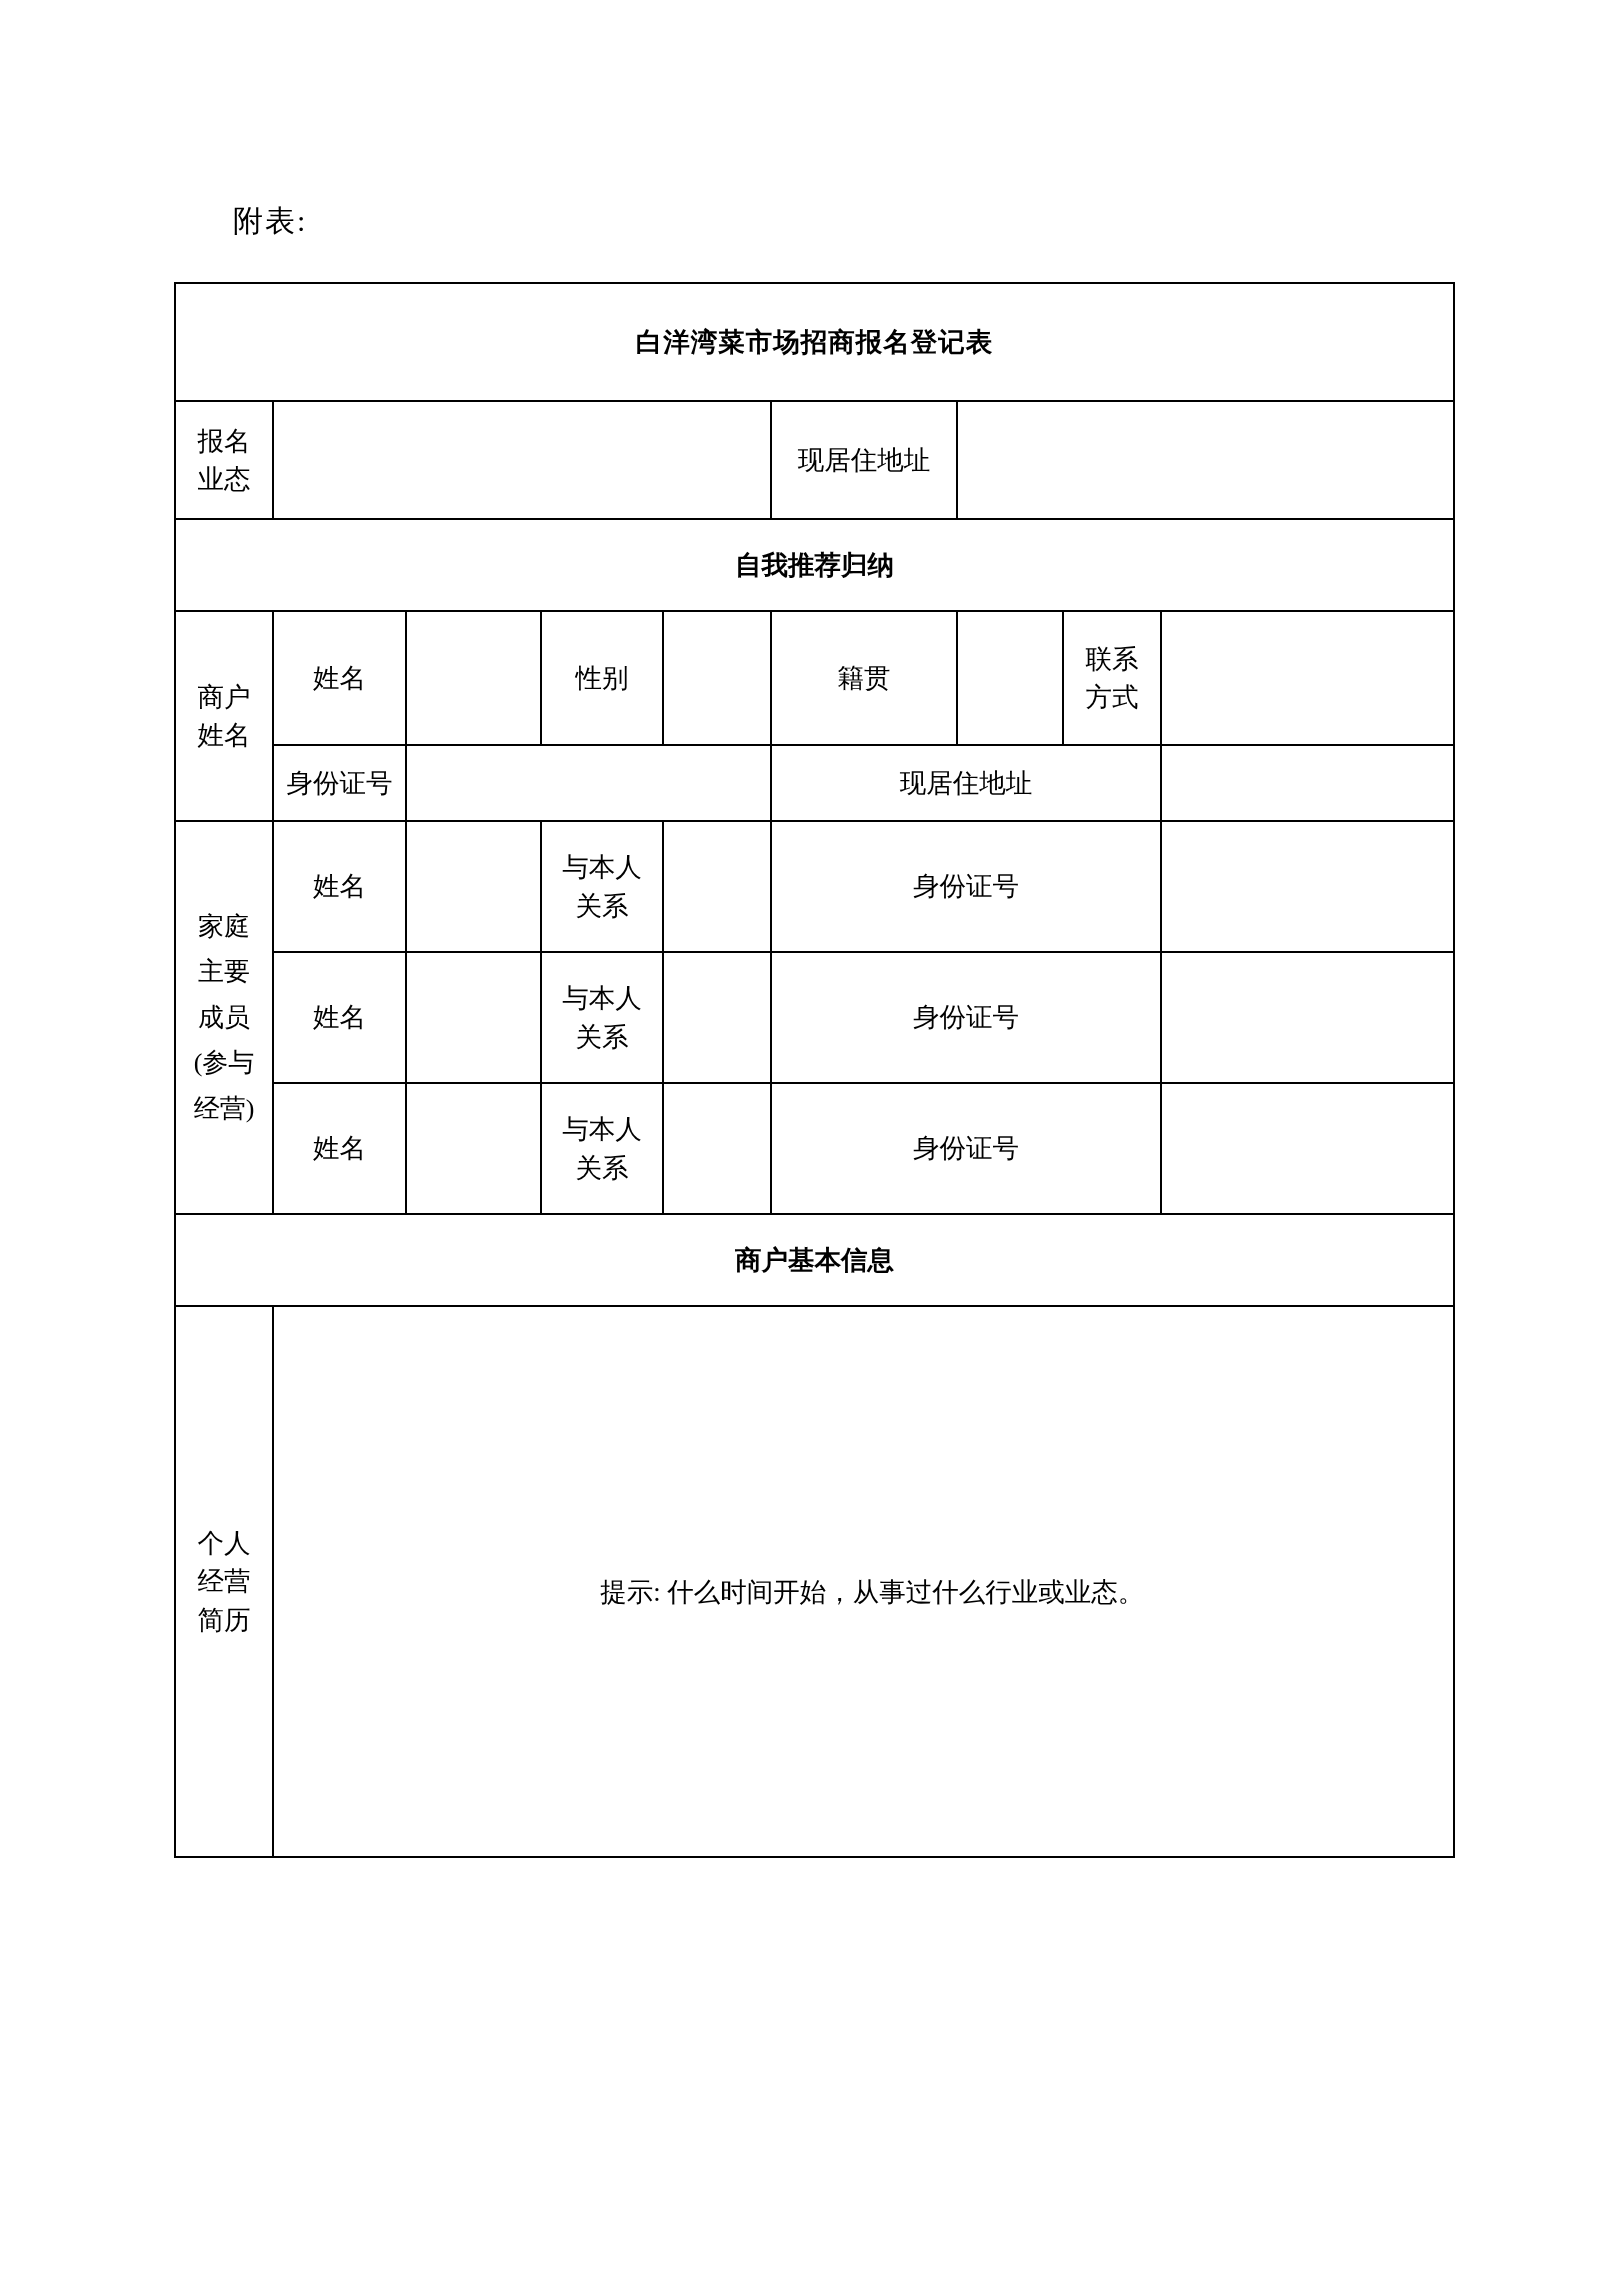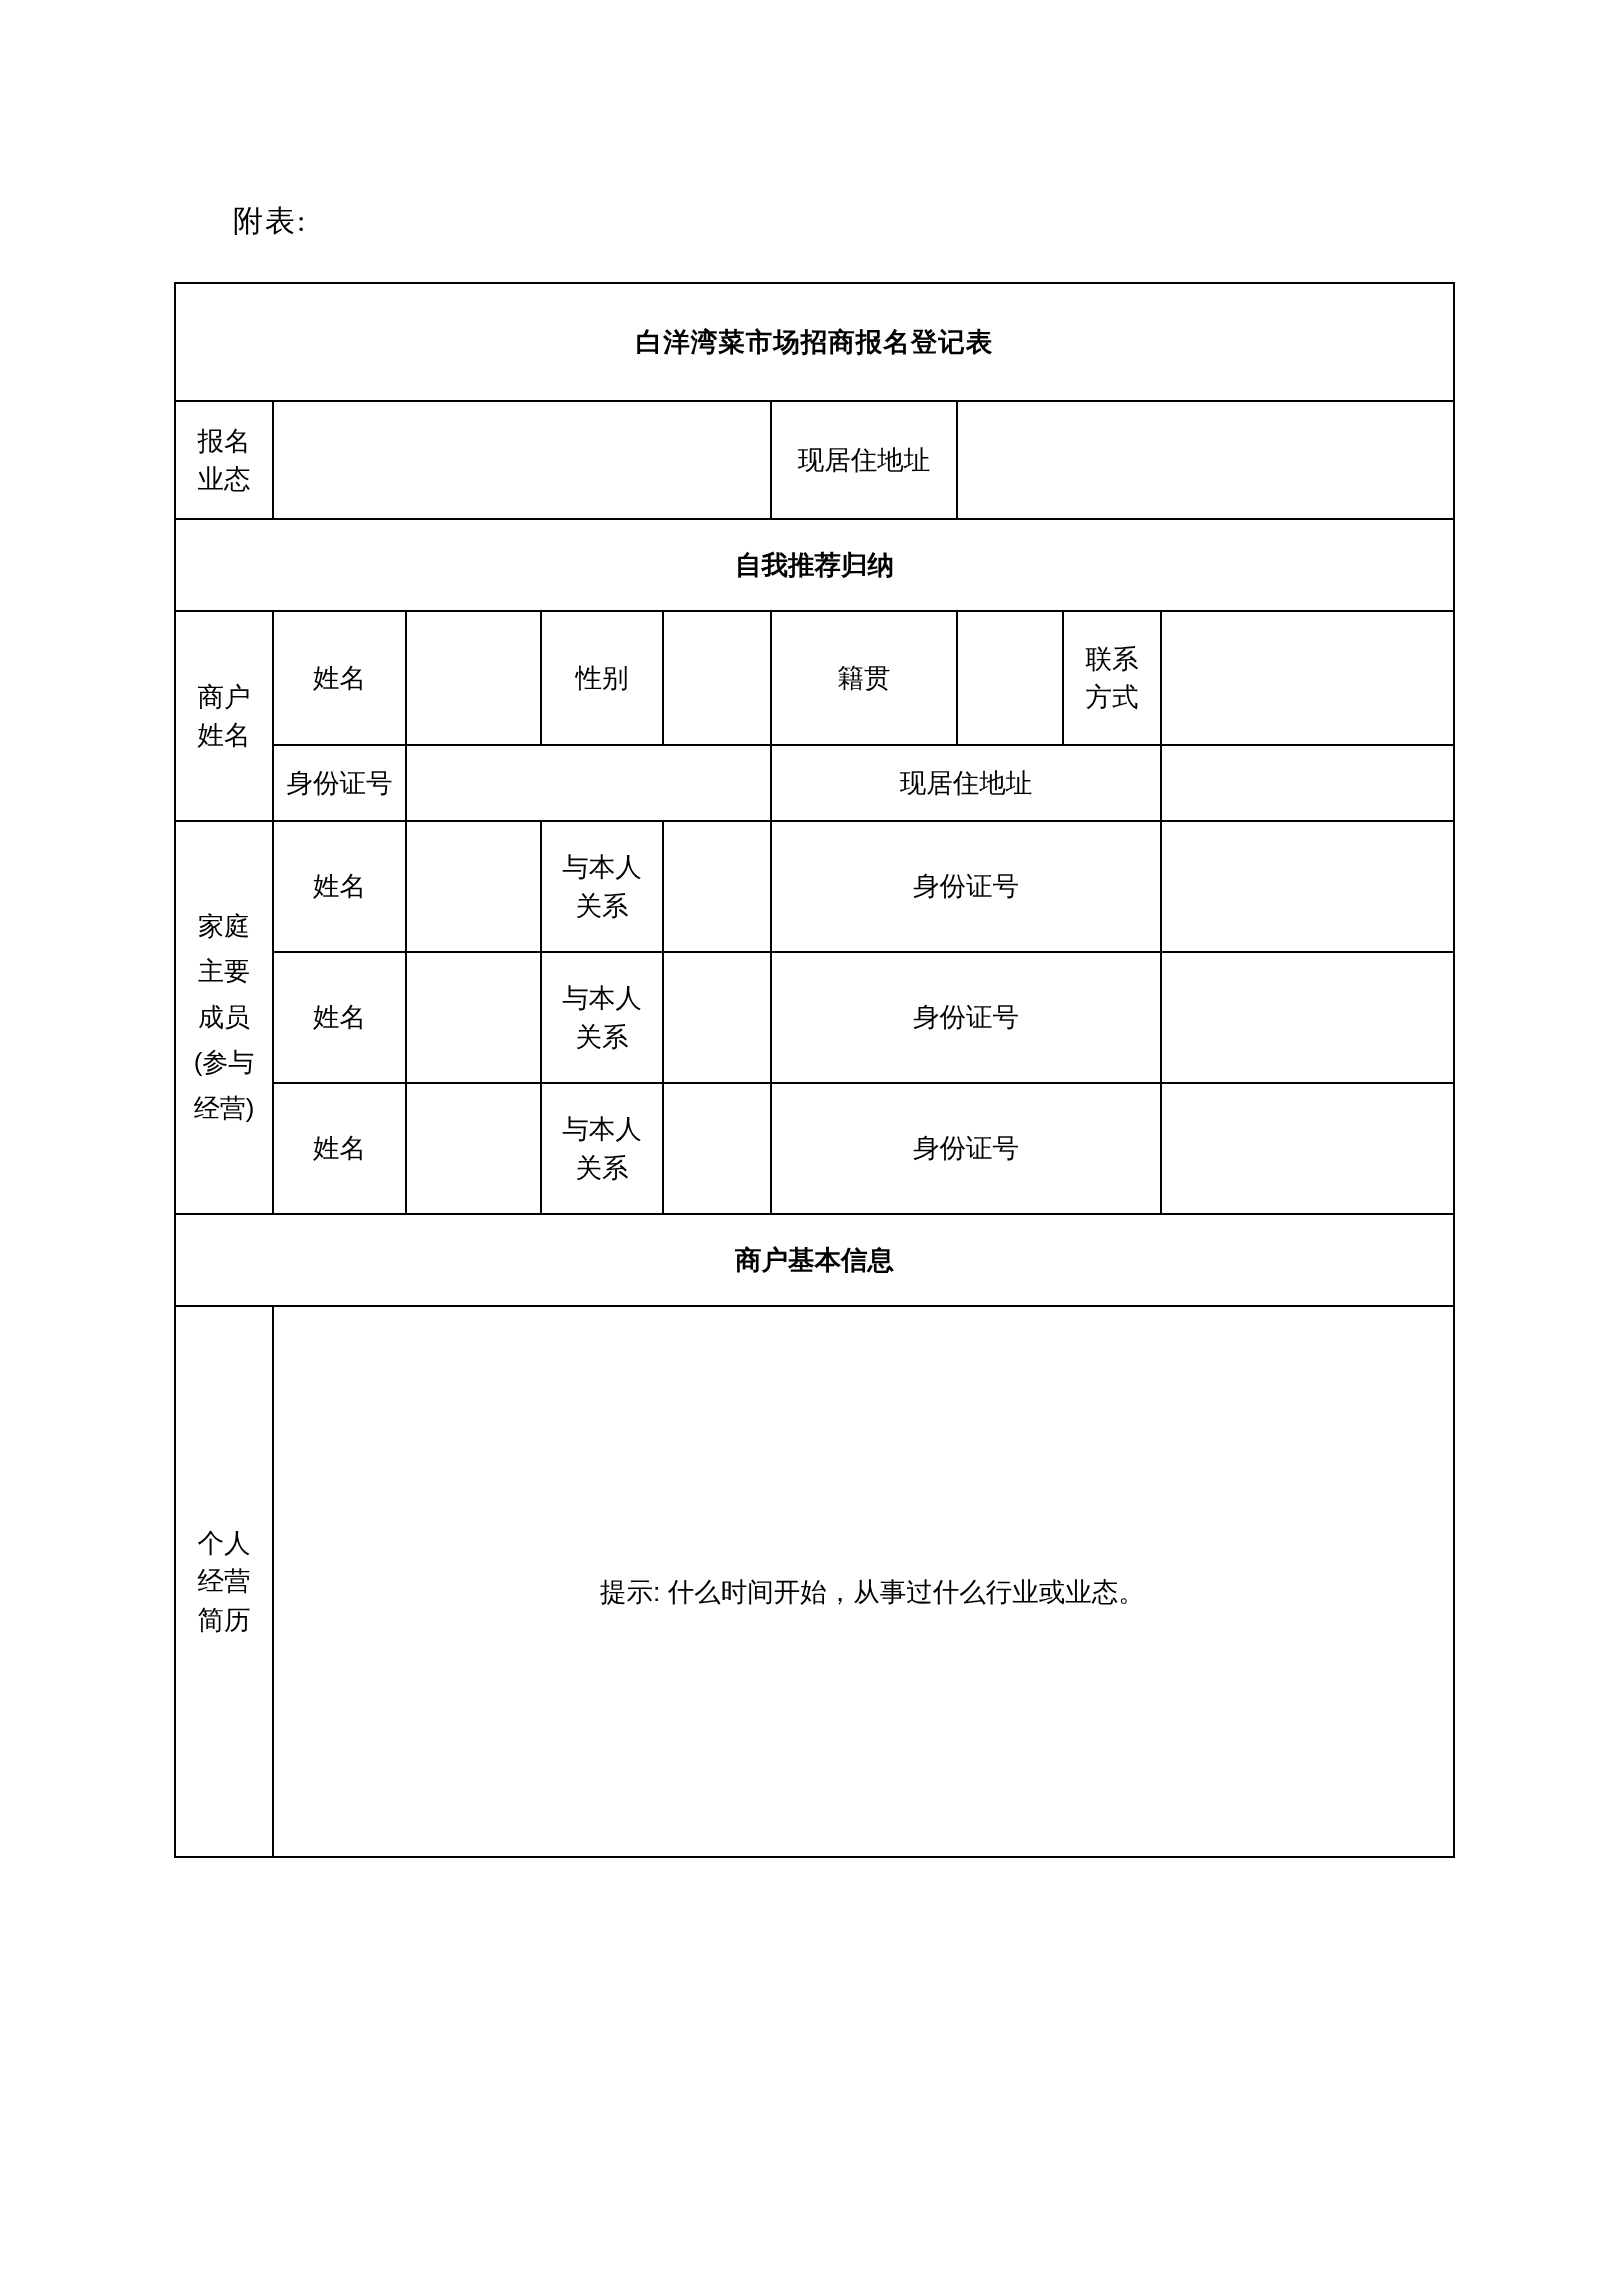--- a/index.html
+++ b/index.html
@@ -38,21 +38,21 @@
     border-collapse: collapse;
     width: 1279px;
     table-layout: fixed;
   }
   table.form td {
     border: 2px solid #000000;
     padding: 0;
     text-align: center;
     vertical-align: middle;
     font-size: 26.5px;
-    font-family: Liberation Sans, sans-serif;
+    font-family: Liberation Serif, serif;
     line-height: 1.45;
   }
   .title-cell {
     height: 116px;
     font-size: 39px;
     font-weight: bold;
     letter-spacing: 1px;
   }
   .section-cell {
     height: 90px;

